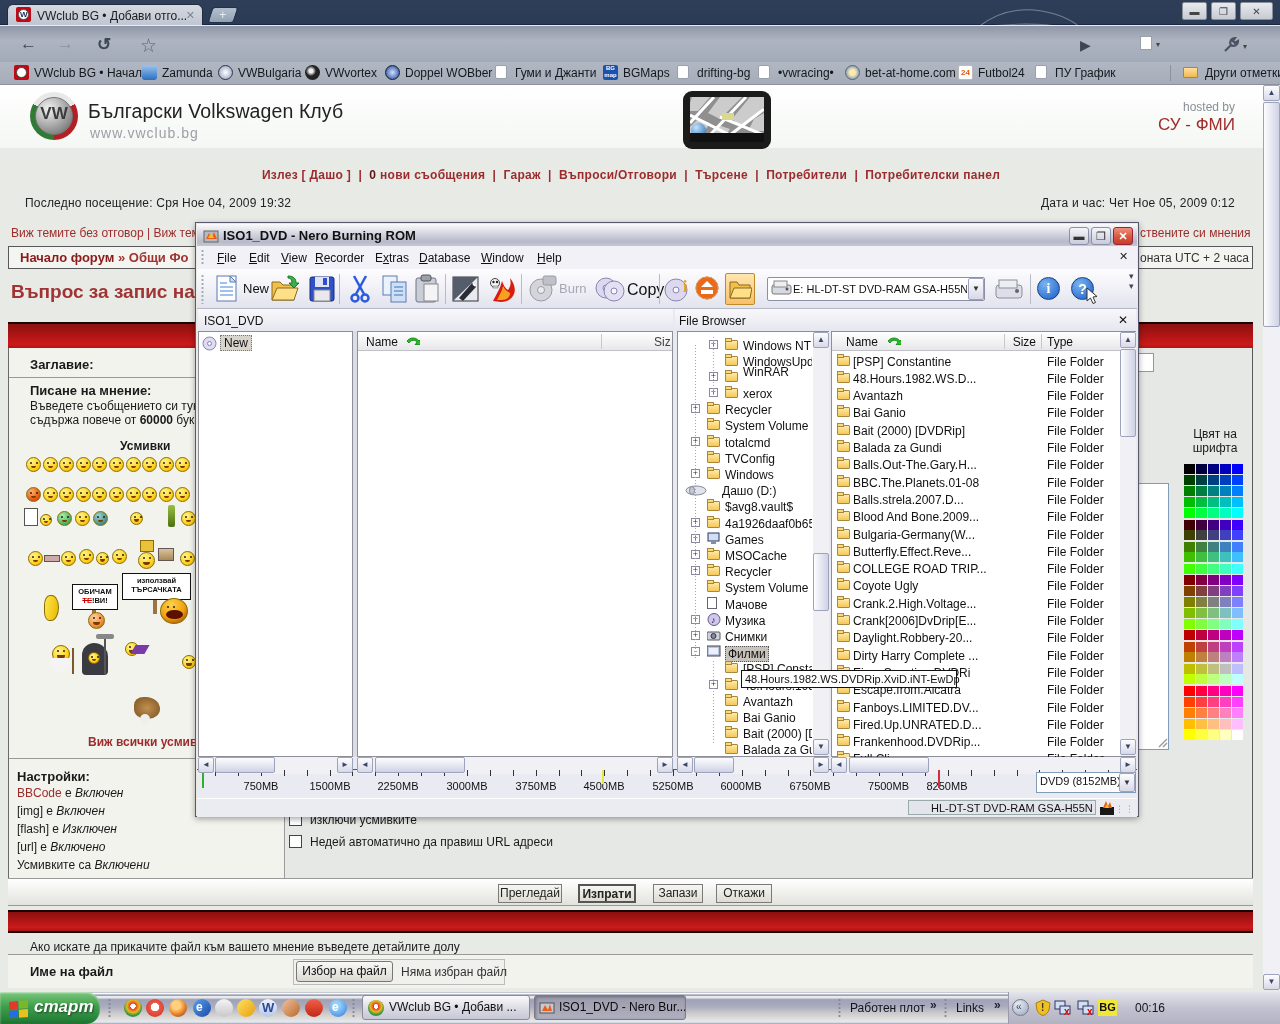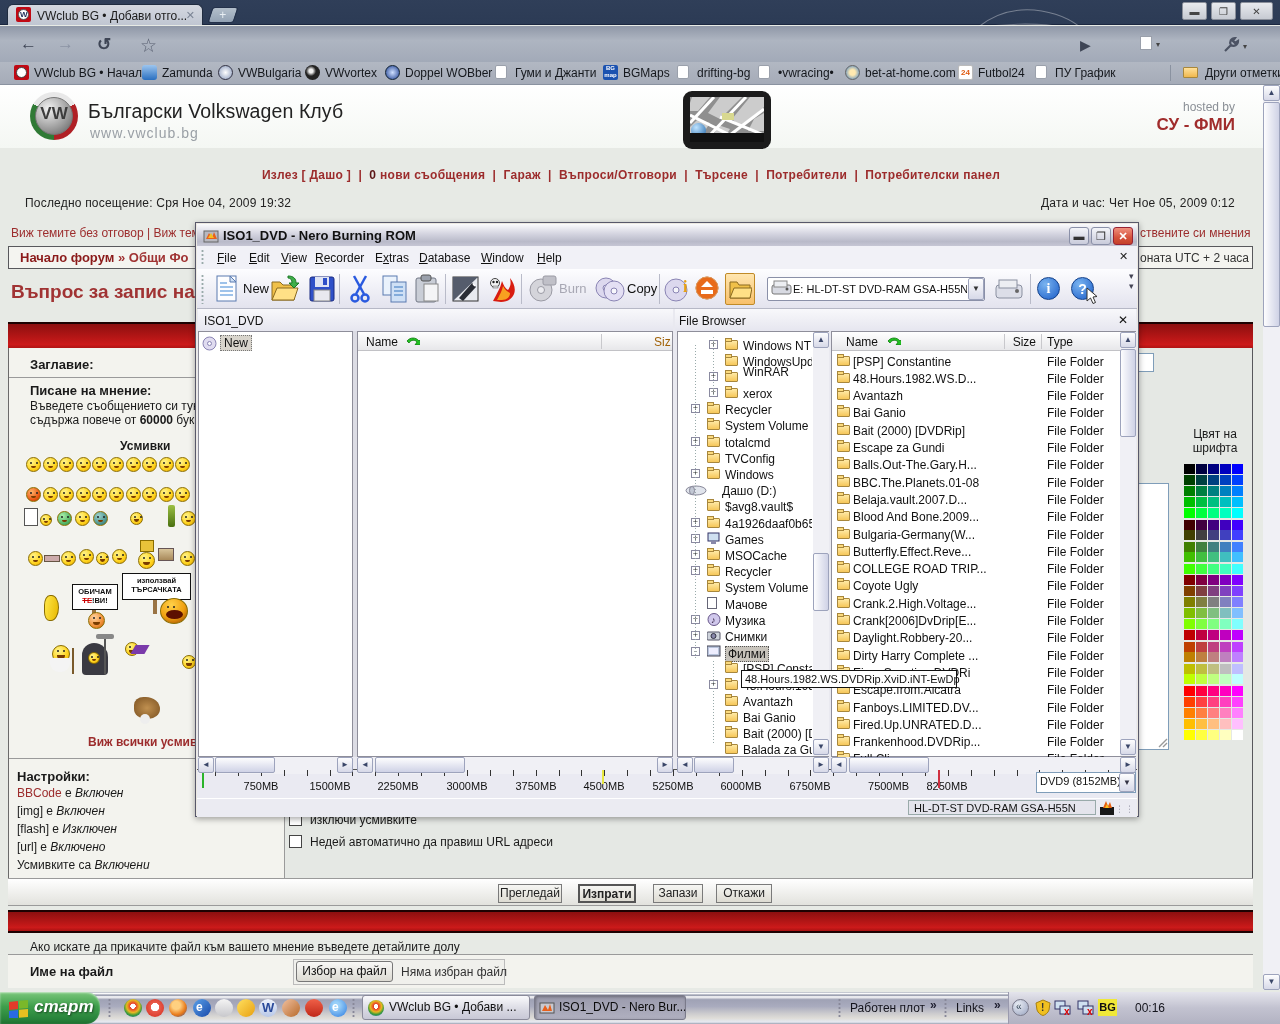--- a/index.html
+++ b/index.html
@@ -27,21 +27,21 @@
 #sitehead{left:0;top:85px;width:1280px;height:63px;background:linear-gradient(#ffffff,#f4f7f3)}
 #vwlogo{left:30px;top:92px;width:48px;height:48px;border-radius:50%;background:conic-gradient(from -60deg,#e8e8e8 0 120deg,#b02025 0 240deg,#2f7a35 0 360deg)}
 #vwlogo i{position:absolute;left:5px;top:5px;width:38px;height:38px;border-radius:50%;background:radial-gradient(circle at 35% 30%,#f2f2f2,#9a9a9a 60%,#5c5c5c);border:1px solid #777}
 #vwlogo b{position:absolute;left:0;top:12px;width:48px;text-align:center;font-size:17px;color:#3c3c3c}
 #stitle{left:88px;top:100px;font-size:19.5px;color:#222;letter-spacing:.1px}
 #surl{left:90px;top:125px;font-size:14px;color:#9aa0a6;letter-spacing:1px}
 #gps{left:683px;top:91px;width:88px;height:58px;background:#1b1b1b;border-radius:9px}
 #gps .scr{position:absolute;left:7px;top:6px;width:74px;height:38px;background:#a8a8a8;overflow:hidden}
 #gps .bar{position:absolute;left:7px;bottom:7px;width:74px;height:9px;background:#111}
 #hostedby{left:1120px;top:100px;width:115px;text-align:right;font-size:12px;color:#8a8f96}
-#sufmi{left:1100px;top:115px;width:135px;text-align:right;font-size:17px;font-weight:bold;color:#a02c2c}
+#sufmi{left:1100px;top:115px;width:135px;text-align:right;font-size:17px;font-weight:normal;color:#a02c2c}
 #topmenu{left:0;top:168px;width:1262px;text-align:center;font-size:12px;color:#9c2c2c;font-weight:bold;letter-spacing:.3px}
 #topmenu b{color:#5c1616}
 .smalltxt{font-size:12px;color:#222;letter-spacing:.2px}
 .redlink{color:#9c2c2c}
 #crumbbox{left:8px;top:246px;width:1245px;height:23px;background:#f4f4f0;border:1px solid #58585c}
 #crumb{left:20px;top:250px;font-size:13px;font-weight:bold;color:#8b1a1a}
 #crumb span{color:#a03333}
 #utc{left:1140px;top:251px;font-size:12px;color:#333}
 #bigq{left:11px;top:281px;font-size:19px;font-weight:bold;color:#a03333}
 .redbar{left:8px;width:1245px;background:linear-gradient(#8c0f0f,#cc1a1a 82%,#a81212);border-top:2px solid #1d0202;border-bottom:2px solid #1d0202}
@@ -511,21 +511,21 @@
           <circle cx="14" cy="16" r="3.5" fill="#ececf0" stroke="#9a9aa4"></circle>
           <rect x="16" y="2" width="13" height="9" rx="2" fill="#c0c0c8" stroke="#9a9aa4"></rect>
         </svg>
 <div class="abs" style="left:362px;top:12px;font-size:13px;color:#a8a8b4">Burn</div>
 <svg class="abs" style="left:396px;top:5px" width="34" height="30">
           <circle cx="13" cy="14" r="10" fill="#dcd8ee" stroke="#8a84b4"></circle>
           <circle cx="13" cy="14" r="3" fill="#f4f4fa" stroke="#8a84b4"></circle>
           <circle cx="21" cy="17" r="10" fill="#e4e0f4" stroke="#8a84b4"></circle>
           <circle cx="21" cy="17" r="3" fill="#f8f8fc" stroke="#8a84b4"></circle>
         </svg>
-<div class="abs" style="left:430px;top:12px;font-size:13px;color:#111">Copy</div>
+<div class="abs" style="left:430px;top:12px;font-size:16px;color:#111">Copy</div>
 <div class="nsep" style="left:462px"></div>
 <svg class="abs" style="left:466px;top:5px" width="30" height="30">
           <circle cx="13" cy="16" r="11" fill="#dcd8ee" stroke="#8a84b4"></circle>
           <circle cx="13" cy="16" r="3" fill="#f4f4fa" stroke="#8a84b4"></circle>
           <text x="20" y="18" font-size="16" font-weight="bold" fill="#e8a010" font-family="Liberation Serif">i</text>
         </svg>
 <svg class="abs" style="left:497px;top:6px" width="28" height="28">
           <circle cx="13" cy="13" r="11" fill="#e86a1a" stroke="#a84400"></circle>
           <circle cx="13" cy="13" r="11" fill="none" stroke="#ffc080" stroke-width="1" opacity=".7"></circle>
           <path d="M7 12 L19 12 L13 6 Z" fill="#fff"></path>
@@ -568,21 +568,21 @@
       </svg>
 <div class="abs" style="left:24px;top:112px;background:#d8d4cc;border:1px dotted #777;font-size:12px;color:#111;padding:0 3px">New</div>
 <div class="abs" style="left:157px;top:108px;width:4px;height:426px;background:#dcdce4"></div>
 <div class="white abs" style="left:161px;top:108px;width:316px;height:426px"></div>
 <div class="colhead abs" style="left:162px;top:109px;width:314px"></div>
 <div class="abs" style="left:170px;top:112px;font-size:12px;color:#111">Name</div>
 <svg class="sortarr" style="left:210px;top:113px">
         <path d="M1 5 C4 1 10 1 13 5 L15 3 L15 9 L9 9 L11 6 C9 3.5 5 3.5 3 7 Z" fill="#22c022" stroke="#0a7a0a" stroke-width=".8"></path>
       </svg>
 <div class="colsep" style="left:405px;top:111px"></div>
-<div class="abs" style="left:458px;top:112px;font-size:12px;color:#a16207">Siz</div>
+<div class="abs" style="left:458px;top:112px;font-size:12px;color:#404040">Siz</div>
 <div class="sbh abs" style="left:2px;top:534px;width:155px;height:17px"></div>
 <div class="sbtn abs" style="left:2px;top:534px">◄</div>
 <div class="sbtn abs" style="left:141px;top:534px">►</div>
 <div class="sthumbh abs" style="left:19px;top:534px;width:60px;height:16px"></div>
 <div class="sbh abs" style="left:161px;top:534px;width:316px;height:17px"></div>
 <div class="sbtn abs" style="left:161px;top:534px">◄</div>
 <div class="sbtn abs" style="left:461px;top:534px">►</div>
 <div class="sthumbh abs" style="left:179px;top:534px;width:90px;height:16px"></div>
 <div class="phead abs" style="left:479px;top:86px;width:461px">
         <span style="position:absolute;left:4px;top:5px">File Browser</span>
@@ -708,30 +708,30 @@
 <div class="fold" style="left:641px;top:167px"></div>
 <div class="trow" style="left:657px;top:166px">Avantazh</div>
 <div class="trow" style="left:851px;top:166px">File Folder</div>
 <div class="fold" style="left:641px;top:184px"></div>
 <div class="trow" style="left:657px;top:183px">Bai Ganio</div>
 <div class="trow" style="left:851px;top:183px">File Folder</div>
 <div class="fold" style="left:641px;top:202px"></div>
 <div class="trow" style="left:657px;top:201px">Bait (2000) [DVDRip]</div>
 <div class="trow" style="left:851px;top:201px">File Folder</div>
 <div class="fold" style="left:641px;top:219px"></div>
-<div class="trow" style="left:657px;top:218px">Escape za Gundi</div>
+<div class="trow" style="left:657px;top:218px">Balada za Gundi</div>
 <div class="trow" style="left:851px;top:218px">File Folder</div>
 <div class="fold" style="left:641px;top:236px"></div>
 <div class="trow" style="left:657px;top:235px">Balls.Out-The.Gary.H...</div>
 <div class="trow" style="left:851px;top:235px">File Folder</div>
 <div class="fold" style="left:641px;top:254px"></div>
 <div class="trow" style="left:657px;top:253px">BBC.The.Planets.01-08</div>
 <div class="trow" style="left:851px;top:253px">File Folder</div>
 <div class="fold" style="left:641px;top:271px"></div>
-<div class="trow" style="left:657px;top:270px">Belaja.vault.2007.D...</div>
+<div class="trow" style="left:657px;top:270px">Balls.strela.2007.D...</div>
 <div class="trow" style="left:851px;top:270px">File Folder</div>
 <div class="fold" style="left:641px;top:288px"></div>
 <div class="trow" style="left:657px;top:287px">Blood And Bone.2009...</div>
 <div class="trow" style="left:851px;top:287px">File Folder</div>
 <div class="fold" style="left:641px;top:306px"></div>
 <div class="trow" style="left:657px;top:305px">Bulgaria-Germany(W...</div>
 <div class="trow" style="left:851px;top:305px">File Folder</div>
 <div class="fold" style="left:641px;top:323px"></div>
 <div class="trow" style="left:657px;top:322px">Butterfly.Effect.Reve...</div>
 <div class="trow" style="left:851px;top:322px">File Folder</div>
@@ -825,21 +825,21 @@
 <div class="abs" style="z-index:5;left:584px;top:557px;width:60px;text-align:center;font-size:11px;color:#111">6750MB</div>
 <div class="abs" style="z-index:5;left:653px;top:557px;width:60px;text-align:right;font-size:11px;color:#111">7500MB</div>
 <div class="abs" style="z-index:5;left:721px;top:557px;width:60px;text-align:center;font-size:11px;color:#111">8250MB</div>
 <div class="abs" style="z-index:5;left:6px;top:547px;width:2px;height:18px;background:#2ab42a"></div>
 <div class="abs" style="z-index:5;left:406px;top:547px;width:2px;height:14px;background:#e8e840"></div>
 <div class="abs" style="z-index:5;left:742px;top:547px;width:2px;height:18px;background:#d03040"></div>
 <div class="abs" style="z-index:5;left:840px;top:549px;width:100px;height:21px;background:#fff;border:1px solid #7f9db9"></div>
 <div class="abs" style="z-index:6;left:844px;top:552px;font-size:11px;color:#111">DVD9 (8152MB)</div>
 <div class="abs" style="z-index:6;left:923px;top:550px;width:16px;height:19px;background:linear-gradient(#fdfdfe,#d7d9e8);border:1px solid #9da3bc;border-radius:2px;font-size:8px;text-align:center;line-height:17px;color:#334">▼</div>
 <div class="abs" style="z-index:4;left:1px;top:575px;width:940px;height:19px;background:#ebebf2;border-top:1px solid #fff"></div>
-<div class="abs" style="z-index:5;left:712px;top:577px;width:188px;height:15px;background:#e4e4ec;border:1px solid #9aa;font-size:11px;color:#111;line-height:14px;padding-left:5px">HL-DT-ST DVD-RAM GSA-H55N</div>
+<div class="abs" style="z-index:5;left:712px;top:577px;width:188px;height:15px;background:#e4e4ec;border:1px solid #9aa;font-size:11px;color:#111;line-height:14px;padding-left:22px">HL-DT-ST DVD-RAM GSA-H55N</div>
 <svg class="abs" style="z-index:5;left:903px;top:576px" width="17" height="17">
         <rect x="1" y="8" width="14" height="8" fill="#181818"></rect>
         <path d="M4 9 L7 2 L9 7 L11 3 L13 9 Z" fill="#e86010"></path>
         <path d="M6 9 L8 5 L10 9 Z" fill="#f6c020"></path>
       </svg>
 <div class="abs" style="z-index:5;right:3px;top:581px;font-size:9px;color:#99a;letter-spacing:1px">⋮⋮</div>
 </div>
 <div id="taskbar" class="abs"></div>
 <div id="startbtn" class="abs"></div>
 <svg class="abs" style="left:8px;top:998px" width="22" height="20">

